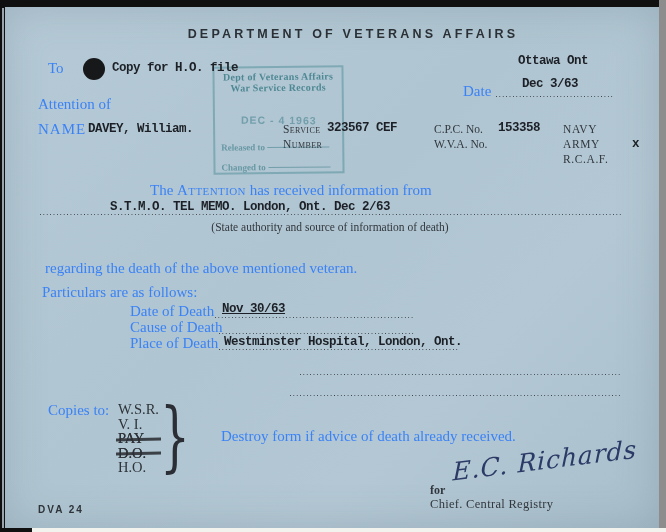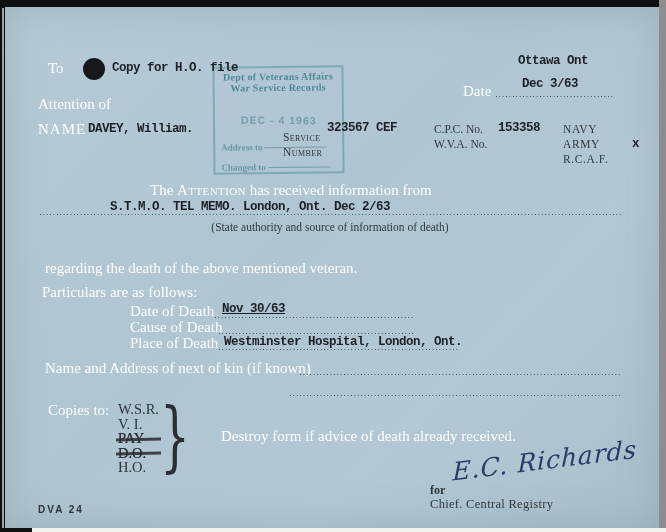--- a/index.html
+++ b/index.html
@@ -11,23 +11,23 @@
   .paper {
     position:absolute; left:5px; top:7px; width:654px; height:521px;
     background:linear-gradient(135deg,#b5cad6 0%, #afc5d1 45%, #b3c8d4 70%, #a9bfcc 100%);
     box-shadow:inset 0 0 40px rgba(90,110,125,.25);
   }
   .edge-right { position:absolute; right:0; top:0; width:7px; height:532px; background:#8d8d8d; }
   .edge-bottom-white { position:absolute; left:32px; bottom:0; width:634px; height:4px; background:#f2f2ef; }
   .edge-left-hi { position:absolute; left:2px; top:8px; width:2px; height:520px; background:#9aa4aa; }
 
   .abs { position:absolute; }
-  .print { color:#ffffff; font-size:15px; white-space:nowrap; }
+  .print { color:#3b82f6; font-size:15px; white-space:nowrap; }
   .print-sm { color:#32373d; font-size:11.5px; white-space:nowrap; }
-  .sc { font-variant:small-caps; letter-spacing:.4px;margin-top:8px; }
+  .sc { font-variant:small-caps; letter-spacing:.4px; }
   .typed {
     font-family:"Liberation Mono","DejaVu Sans Mono",monospace;
     color:#1c2026; font-size:12.5px; font-weight:bold; letter-spacing:-0.5px; white-space:nowrap;
   }
   .header {
     font-family:"Liberation Sans",sans-serif; font-weight:bold; font-size:12.5px;
     letter-spacing:3.2px; color:#2b3036; white-space:nowrap;
   }
   .dots { height:2px;
     background-image:repeating-linear-gradient(90deg,#3b4046 0 1.2px, rgba(0,0,0,0) 1.2px 3.4px);
@@ -65,29 +65,30 @@
   <div class="paper"></div>
   <div class="edge-right"></div>
   <div class="edge-bottom-white"></div>
   <div class="edge-left-hi"></div>
 
   <div class="abs stamp" style="left:213px; top:66px; width:131px; height:108px;">
     <div class="stamp-line" style="margin-top:3px;">Dept of Veterans Affairs</div>
     <div class="stamp-line">War Service Records</div>
     <div class="abs stamp-date" style="left:26px; top:46px;">DEC - 4 1963</div>
     <div class="abs stamp-field" style="left:6px; top:74px;">
-      <span>Address to</span>
+      <span>Released to</span>
       <span class="stamp-rule"></span>
     </div>
     <div class="abs stamp-field" style="left:6px; top:94px;">
       <span>Changed to</span>
       <span class="stamp-rule"></span>
     </div>
   </div>
 
+  <div class="abs header" style="left:353px; top:27px; transform:translateX(-50%);">DEPARTMENT OF VETERANS AFFAIRS</div>
 
   <div class="abs print" style="left:48px; top:60px;">To</div>
   <div class="abs dot-mark" style="left:83px; top:58px;"></div>
   <div class="abs typed" style="left:112px; top:61px;">Copy for H.O. file</div>
 
   <div class="abs typed" style="left:518px; top:54px;">Ottawa Ont</div>
   <div class="abs print" style="left:463px; top:83px;">Date</div>
   <div class="abs typed" style="left:522px; top:77px;">Dec 3/63</div>
   <div class="abs dots" style="left:496px; top:95px; width:118px;"></div>
 
@@ -126,21 +127,20 @@
   <div class="abs typed" style="left:222px; top:302px;text-decoration:underline;">Nov 30/63</div>
   <div class="abs dots" style="left:215px; top:316px; width:200px;"></div>
 
   <div class="abs print" style="left:130px; top:319px;">Cause of Death</div>
   <div class="abs dots" style="left:219px; top:332px; width:196px;"></div>
 
   <div class="abs print" style="left:130px; top:335px;">Place of Death</div>
   <div class="abs typed" style="left:224px; top:335px;">Westminster Hospital, London, Ont.</div>
   <div class="abs dots" style="left:219px; top:348px; width:240px;"></div>
 
-  <div class="abs print" style="left:45px; top:360px;">Name and Address of next of kin (if known)</div>
   <div class="abs dots" style="left:300px; top:373px; width:322px;"></div>
   <div class="abs dots" style="left:290px; top:394px; width:330px;"></div>
 
   <div class="abs print" style="left:48px; top:402px;">Copies to:</div>
   <div class="abs" style="left:118px; top:402px;">
     <div class="copies-item">W.S.R.</div>
     <div class="copies-item">V. I.</div>
     <div class="copies-item struck">PAY</div>
     <div class="copies-item struck">D.O.</div>
     <div class="copies-item">H.O.</div>

